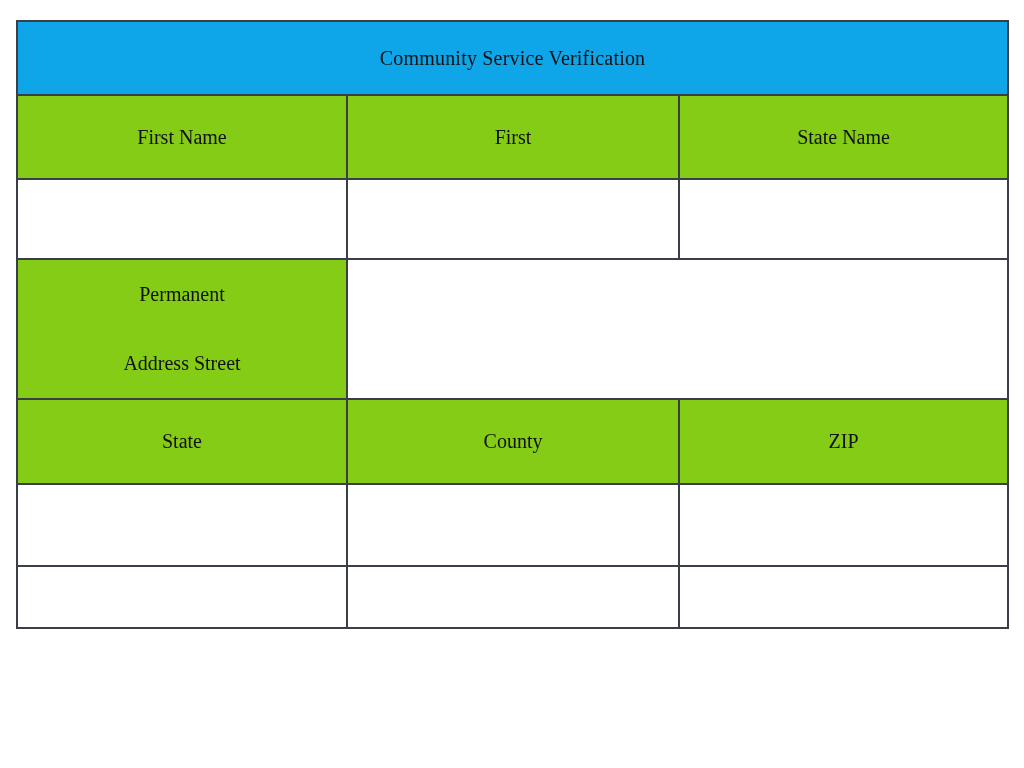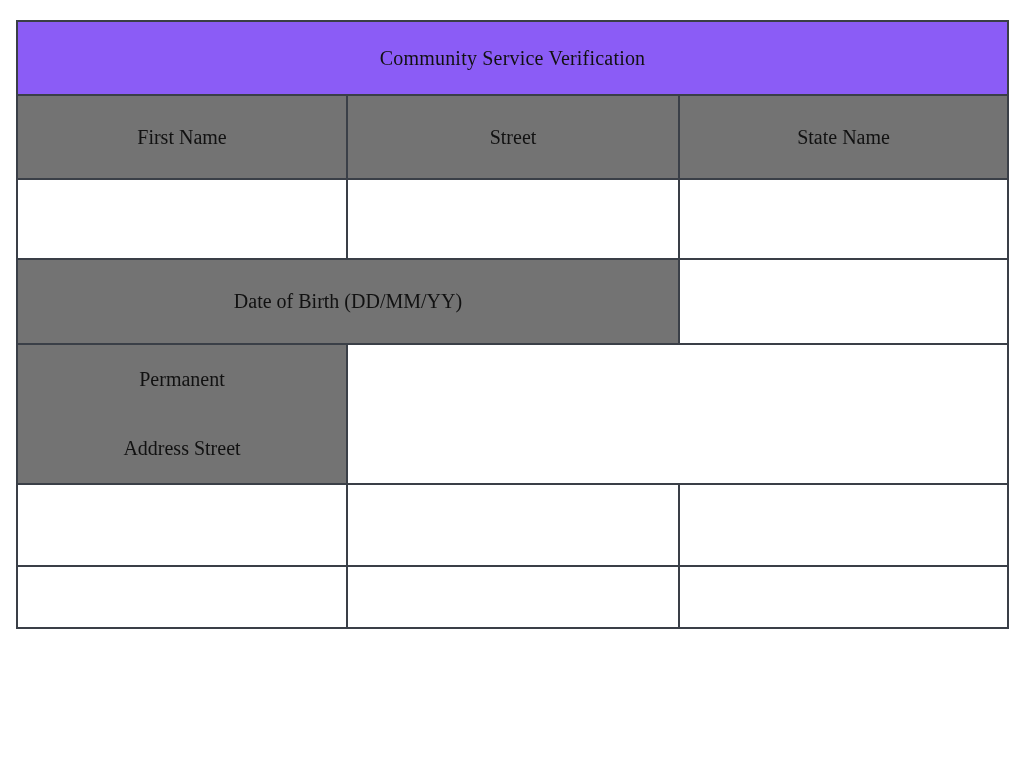--- a/index.html
+++ b/index.html
@@ -40,30 +40,30 @@
     font-weight: normal;
     color: #111111;
   }
 
   
   col.c1 { width: 330px; }
   col.c2 { width: 332px; }
   col.c3 { width: 329px; }
 
   td.title-cell {
-    background: #8b5cf6;
+    background: #0ea5e9;
     font-size: 28px;
     font-weight: bold;
     letter-spacing: 0.2px;
     height: 72px;
     color: #0d0d0d;
   }
 
   td.label-cell {
-    background: #737373;
+    background: #84cc16;
   }
 
   td.input-cell {
     background: #ffffff;
   }
 
   tr.row-names  td { height: 82px; }
   tr.row-names-in td { height: 78px; }
   tr.row-dob    td { height: 83px; }
   tr.row-addr   td { height: 138px; }
@@ -90,45 +90,46 @@
       <col class="c3">
     </colgroup>
     <tbody>
 
       <tr>
         <td class="title-cell" colspan="3">Community Service Verification</td>
       </tr>
 
       <tr class="row-names">
         <td class="label-cell">First Name</td>
-        <td class="label-cell">Street</td>
+        <td class="label-cell">First</td>
         <td class="label-cell">State Name</td>
       </tr>
 
       <tr class="row-names-in">
         <td class="input-cell"></td>
         <td class="input-cell"></td>
         <td class="input-cell"></td>
       </tr>
 
-      <tr class="row-dob">
-        <td class="label-cell" colspan="2">Date of Birth (DD/MM/YY)</td>
-        <td class="input-cell"></td>
-      </tr>
 
       <tr class="row-addr">
         <td class="label-cell">
           <span class="addr-label">
             <span class="line1">Permanent</span>
             <span class="line2">Address Street</span>
           </span>
         </td>
         <td class="input-cell" colspan="2"></td>
       </tr>
 
+      <tr class="row-scz">
+        <td class="label-cell">State</td>
+        <td class="label-cell">County</td>
+        <td class="label-cell">ZIP</td>
+      </tr>
 
       <tr class="row-scz-in">
         <td class="input-cell"></td>
         <td class="input-cell"></td>
         <td class="input-cell"></td>
       </tr>
 
 
       <tr class="row-cdm-in">
         <td class="input-cell"></td>

